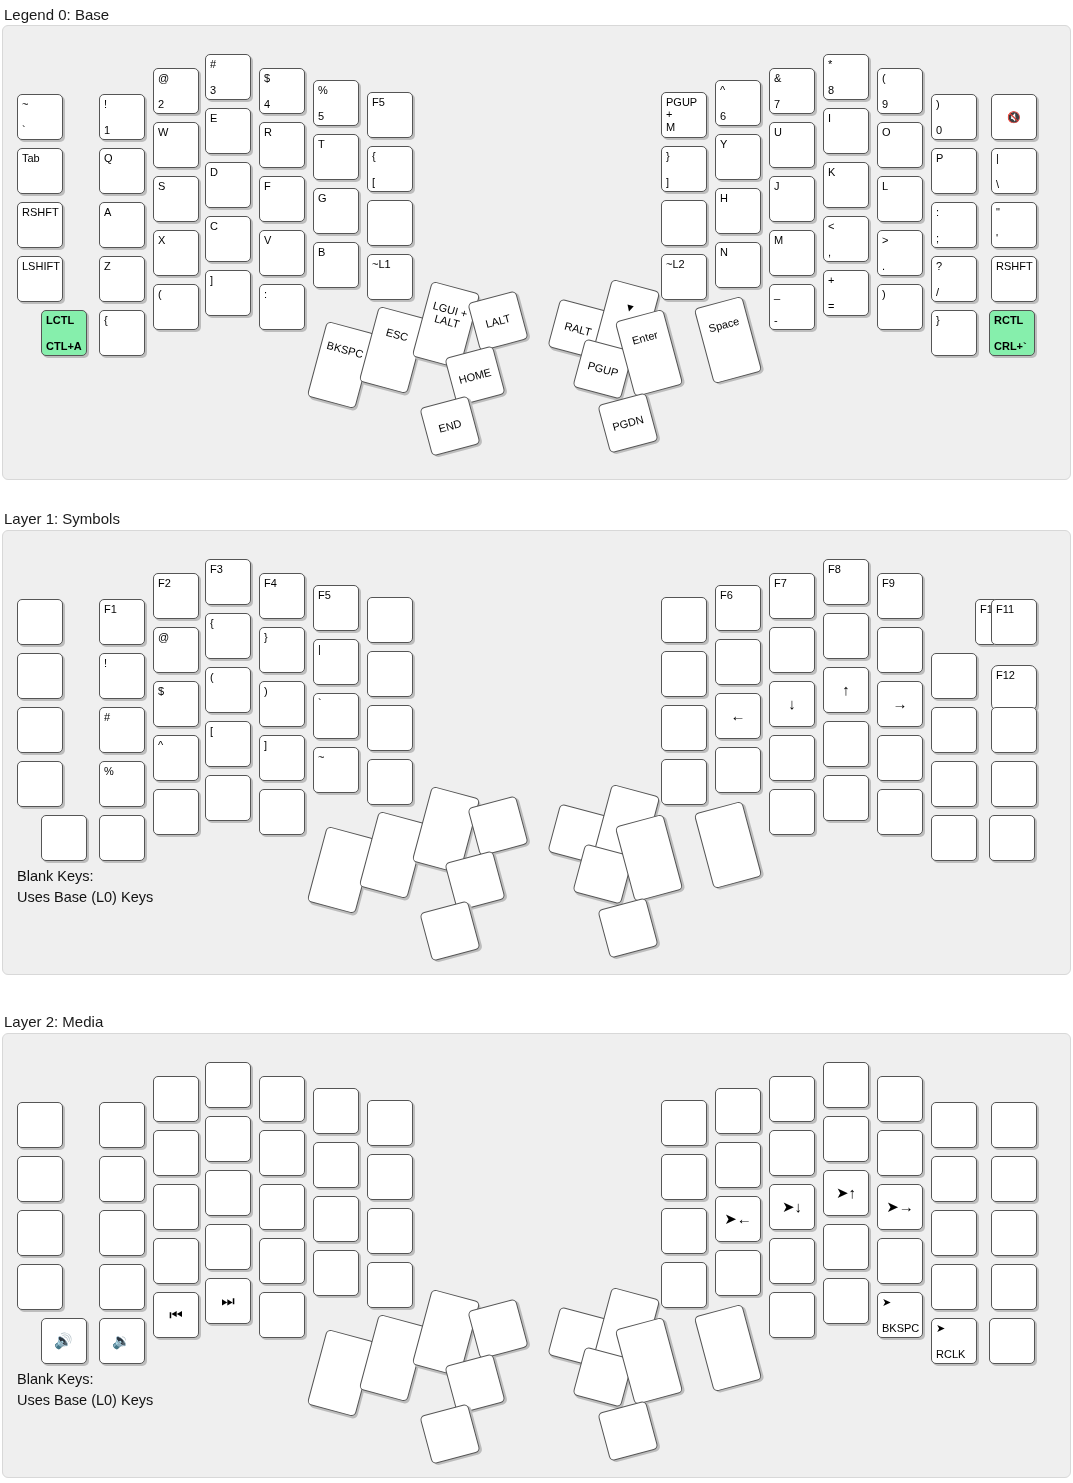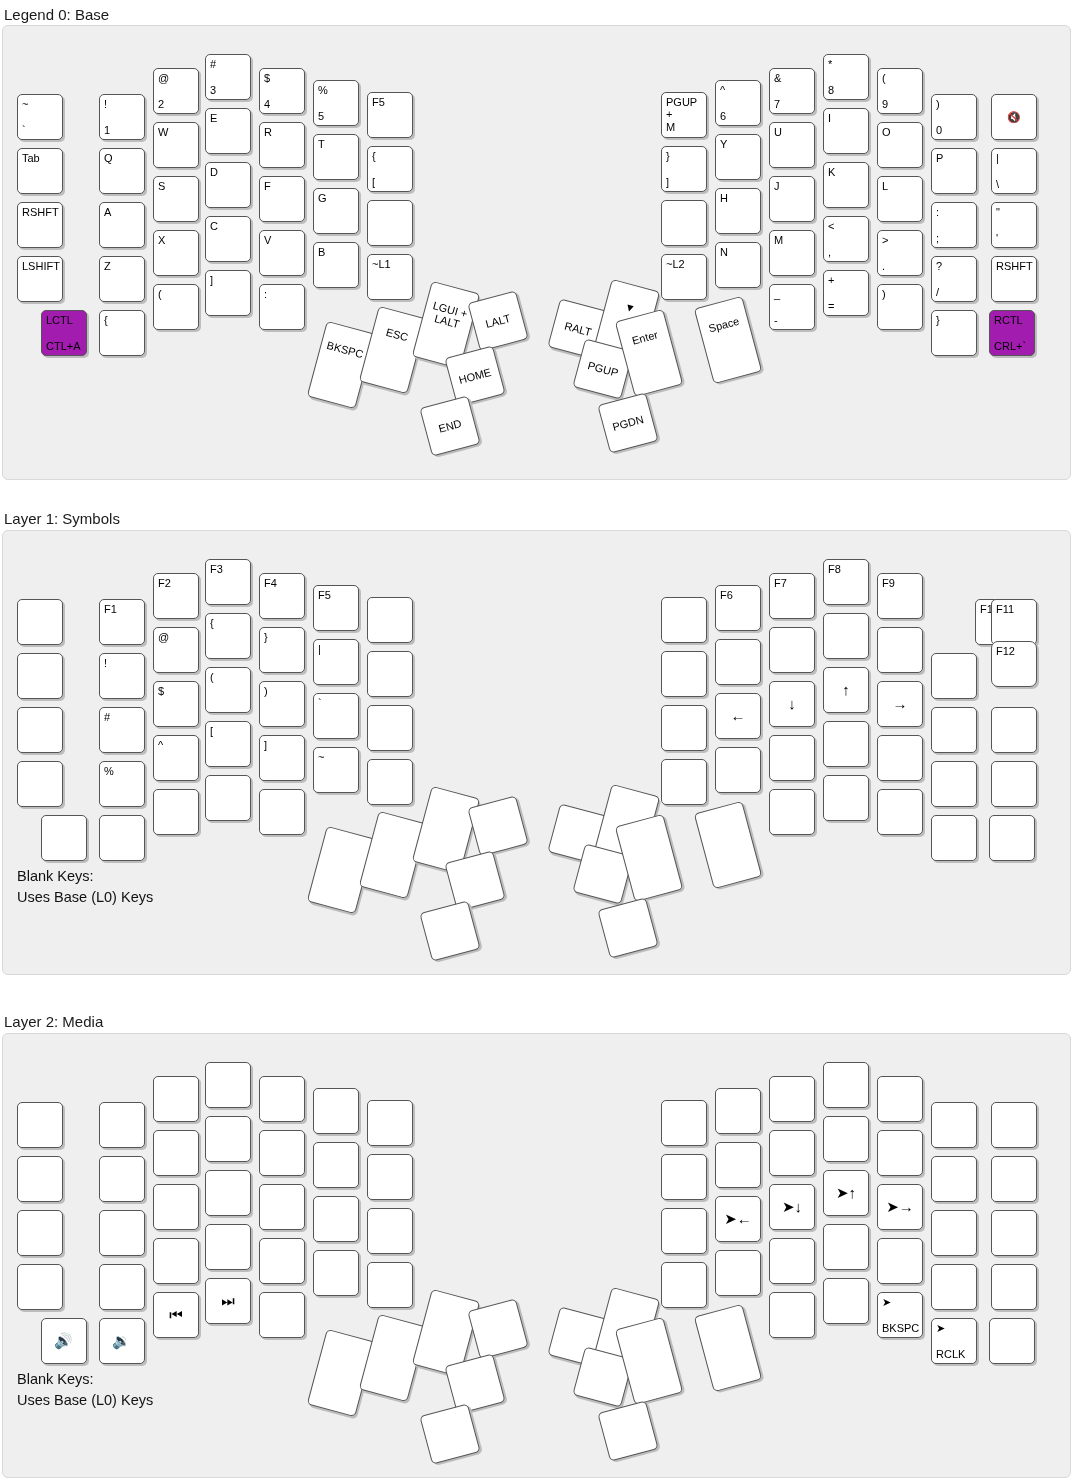--- a/index.html
+++ b/index.html
@@ -36,21 +36,21 @@
   
   .key {
     position: absolute;
     width: 46px;
     height: 46px;
     background: #ffffff;
     border: 1px solid #555555;
     border-radius: 5px;
     box-shadow: 2px 2px 0 0 #bdbdbd;
   }
-  .key.blue { background: #a21caf; }
+  .key.blue { background: #86efac; font-weight: bold; }
   .key .lg {
     position: absolute;
     font-size: 11px;
     color: #000;
     line-height: 1.12;
     white-space: pre;
   }
   .key .tl { left: 4px; top: 3px; }
   .key .bl { left: 4px; bottom: 3px; }
   .key .cen {
@@ -420,21 +420,21 @@
       </div>
       <div class="key" style="left: 988px; top: 68px;">
         <span class="lg tl">F11</span>
       </div>
       <div class="key" style="left: 658px; top: 120px;"></div>
       <div class="key" style="left: 712px; top: 108px;"></div>
       <div class="key" style="left: 766px; top: 96px;"></div>
       <div class="key" style="left: 820px; top: 82px;"></div>
       <div class="key" style="left: 874px; top: 96px;"></div>
       <div class="key" style="left: 928px; top: 122px;"></div>
-      <div class="key" style="left: 988px; top: 110px; border-radius: 7px;">
+      <div class="key" style="left: 988px; top: 134px; border-radius: 7px;">
         <span class="lg tl">F12</span>
       </div>
       <div class="key" style="left: 658px; top: 174px;"></div>
       <div class="key" style="left: 712px; top: 162px;">
         <span class="cen" style="font-size: 15px;">←</span>
       </div>
       <div class="key" style="left: 766px; top: 150px;">
         <span class="cen" style="font-size: 15px;">↓</span>
       </div>
       <div class="key" style="left: 820px; top: 136px;">

